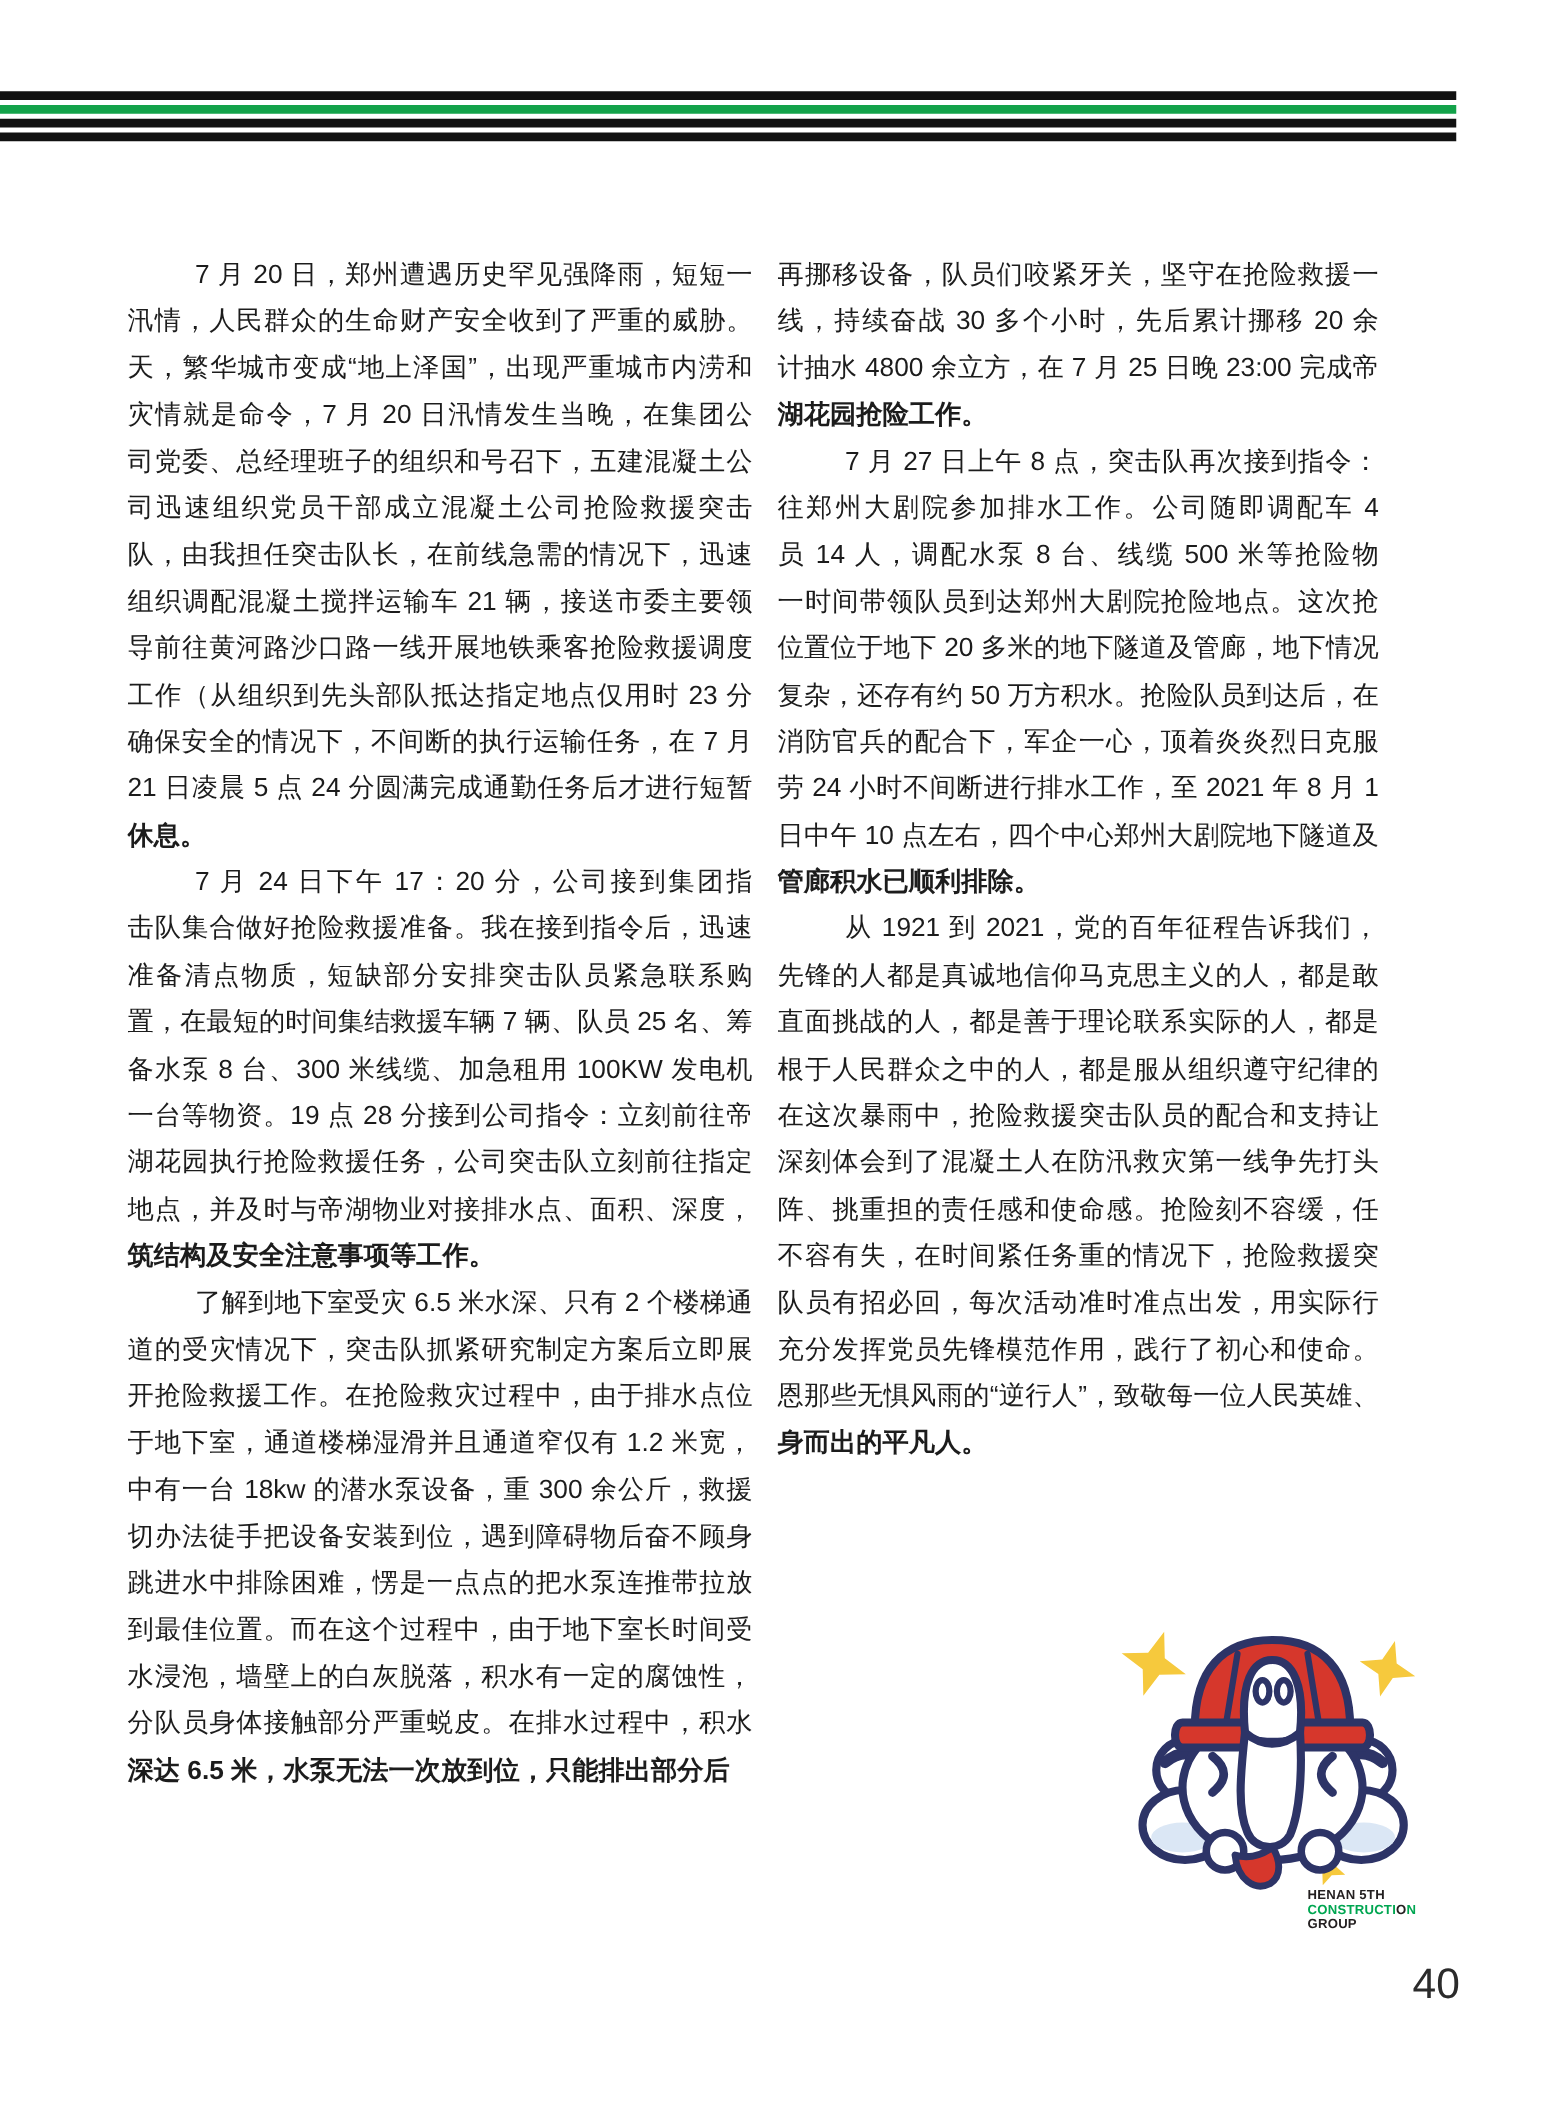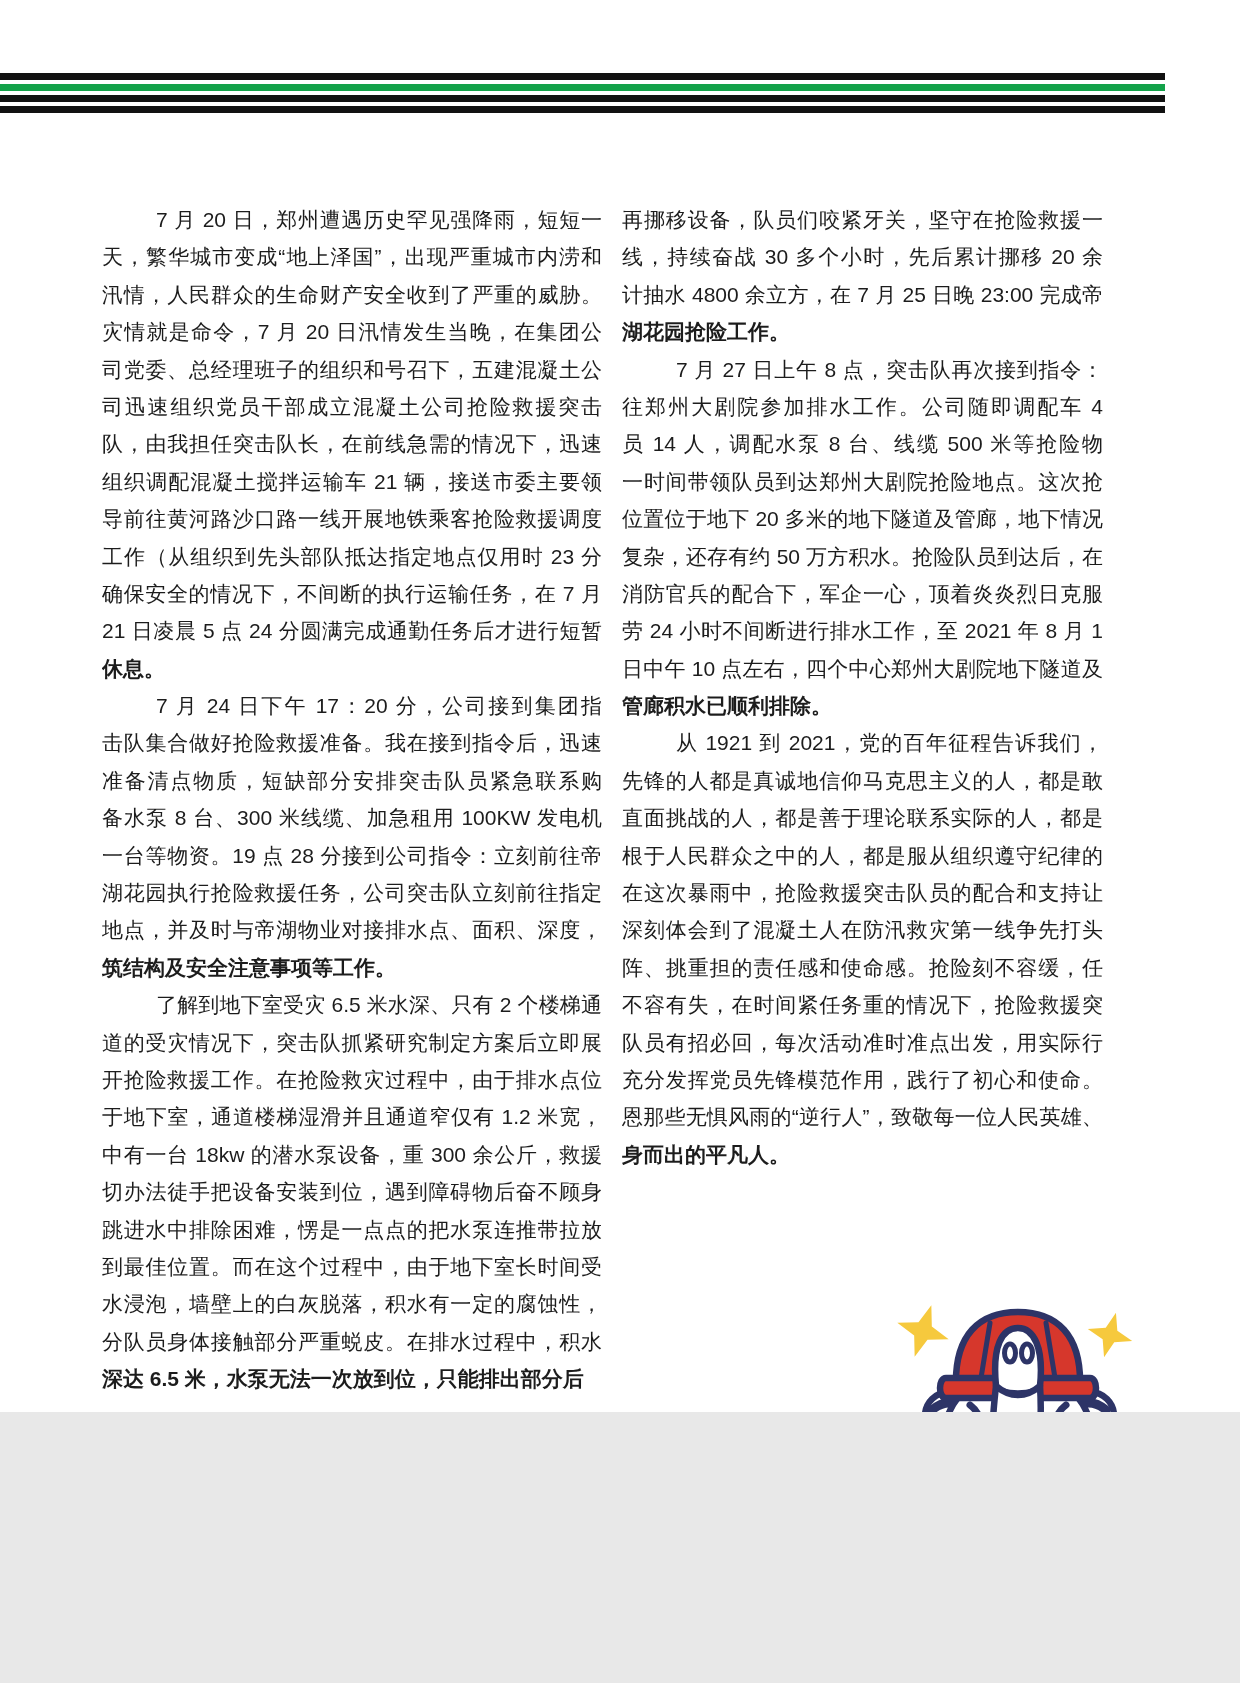--- a/index.html
+++ b/index.html
@@ -1,17 +1,17 @@
 <!DOCTYPE html>
 <html><head>
 <meta charset="utf-8">
 <style>
   html,body { margin:0; padding:0; background:#e8e8e8; }
   .page {
-    position:relative; width:1240px; height:1412px; background:#ffffff;
+    position:relative; width:1240px; height:1683px; background:#ffffff;
     font-family:"Liberation Sans", sans-serif; overflow:hidden; margin:0 auto;
   }
   
   .stripes { position:absolute; left:0; top:73px; width:1165px; }
   .stripe { width:100%; height:7px; margin-bottom:4px; }
   
   .col {
     position:absolute; top:201px; color:#1c1c1c;
     font-size:21px; line-height:37.4px;
   }
@@ -44,35 +44,36 @@
 
   <div class="stripes">
       <div class="stripe" style="background: rgb(17, 17, 17);"></div>
       <div class="stripe" style="background: rgb(19, 162, 74);"></div>
       <div class="stripe" style="background: rgb(17, 17, 17);"></div>
       <div class="stripe" style="background: rgb(17, 17, 17);"></div>
     </div>
 
   <div class="col col-left">
       <div class="line indent">7 月 20 日，郑州遭遇历史罕见强降雨，短短一</div>
+      <div class="line">汛情，人民群众的生命财产安全收到了严重的威胁。</div>
       <div class="line">天，繁华城市变成“地上泽国”，出现严重城市内涝和</div>
-      <div class="line">汛情，人民群众的生命财产安全收到了严重的威胁。</div>
       <div class="line">灾情就是命令，7 月 20 日汛情发生当晚，在集团公</div>
       <div class="line">司党委、总经理班子的组织和号召下，五建混凝土公</div>
       <div class="line">司迅速组织党员干部成立混凝土公司抢险救援突击</div>
       <div class="line">队，由我担任突击队长，在前线急需的情况下，迅速</div>
       <div class="line">组织调配混凝土搅拌运输车 21 辆，接送市委主要领</div>
       <div class="line">导前往黄河路沙口路一线开展地铁乘客抢险救援调度</div>
       <div class="line">工作（从组织到先头部队抵达指定地点仅用时 23 分</div>
       <div class="line">确保安全的情况下，不间断的执行运输任务，在 7 月</div>
       <div class="line">21 日凌晨 5 点 24 分圆满完成通勤任务后才进行短暂</div>
       <div class="line para-last">休息。</div>
       <div class="line indent">7 月 24 日下午 17：20 分，公司接到集团指令，突</div>
       <div class="line">击队集合做好抢险救援准备。我在接到指令后，迅速</div>
       <div class="line">准备清点物质，短缺部分安排突击队员紧急联系购</div>
+      <div class="line">置，在最短的时间集结救援车辆 7 辆、队员 25 名、筹</div>
       <div class="line">备水泵 8 台、300 米线缆、加急租用 100KW 发电机</div>
       <div class="line">一台等物资。19 点 28 分接到公司指令：立刻前往帝</div>
       <div class="line">湖花园执行抢险救援任务，公司突击队立刻前往指定</div>
       <div class="line">地点，并及时与帝湖物业对接排水点、面积、深度，建</div>
       <div class="line para-last">筑结构及安全注意事项等工作。</div>
       <div class="line indent">了解到地下室受灾 6.5 米水深、只有 2 个楼梯通</div>
       <div class="line">道的受灾情况下，突击队抓紧研究制定方案后立即展</div>
       <div class="line">开抢险救援工作。在抢险救灾过程中，由于排水点位</div>
       <div class="line">于地下室，通道楼梯湿滑并且通道窄仅有 1.2 米宽，其</div>
       <div class="line">中有一台 18kw 的潜水泵设备，重 300 余公斤，救援</div>

